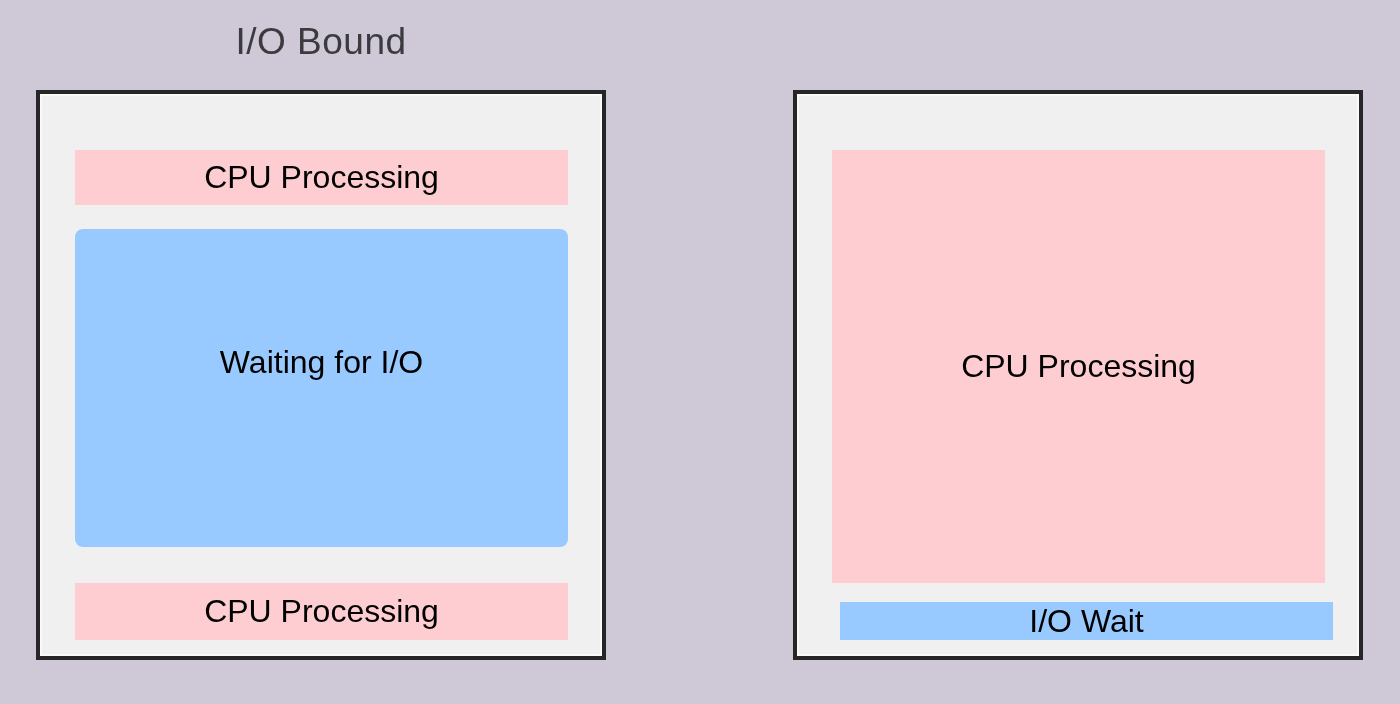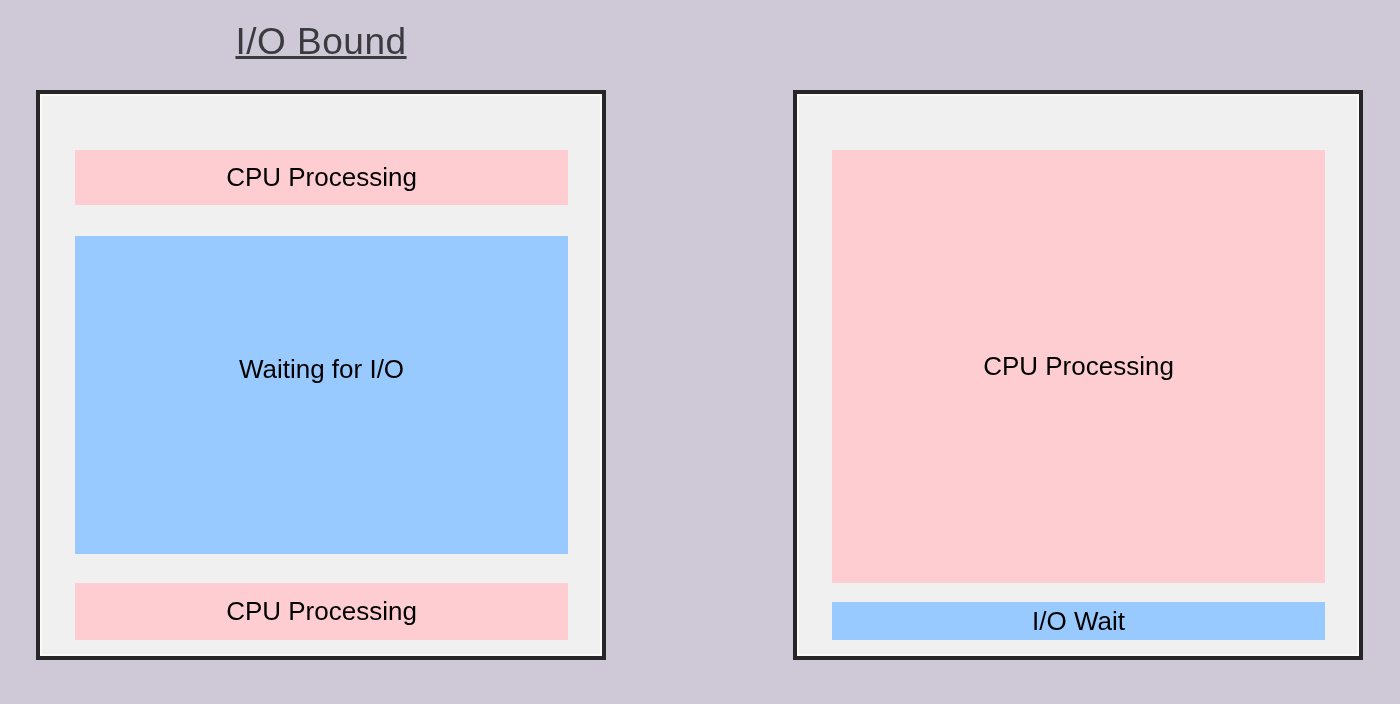--- a/index.html
+++ b/index.html
@@ -23,21 +23,21 @@
   .panel-title {
     position: absolute;
     top: 18px;
     height: 48px;
     line-height: 48px;
     text-align: center;
     font-size: 37px;
     color: var(--title, #3b3b3f);
     letter-spacing: 0.5px;
   }
-  .panel-title.left  { left: 36px;  width: 570px; text-decoration: underline; }
+  .panel-title.left  { left: 36px;  width: 570px; }
   .panel-title.right { left: 793px; width: 570px; }
 
   .panel-box {
     position: absolute;
     top: 90px;
     width: 570px;
     height: 570px;
     box-sizing: border-box;
     background: var(--panel, #f0f0f0);
     border: 4px solid var(--border, #262626);
@@ -46,34 +46,34 @@
   .panel-box.left  { left: 36px; }
   .panel-box.right { left: 793px; }
 
   .seg {
     position: absolute;
     left: 35px;
     width: 493px;
     display: flex;
     align-items: center;
     justify-content: center;
-    font-size: 26px;
+    font-size: 32px;
     color: var(--label, #000000);
   }
   .seg.cpu { background: var(--cpu, #fecdd1); }
   .seg.io  { background: var(--io,  #99caff); }
 
   
   .seg.l-top    { top: 56px;  height: 55px; }
-  .seg.l-mid    { top: 142px; height: 318px; }
+  .seg.l-mid    { top: 135px; height: 318px; border-radius: 8px; }
   .seg.l-bottom { top: 489px; height: 57px; }
 
   
   .seg.r-main   { top: 56px;  height: 433px; }
-  .seg.r-bottom { top: 508px; height: 38px; }
+  .seg.r-bottom { top: 508px; height: 38px; margin-left: 8px; }
 
   
   .seg.l-mid .seg-label { position: relative; top: -26px; }
 </style>
 </head>
 <body style="--bg: #cfc9d7; --panel: #f0f0f0; --border: #262626; --cpu: #fecdd1; --io: #99caff; --title: #3b3b3f; --label: #000000;">
 
 <div class="canvas">
 
   <div class="panel-title left">I/O Bound</div>

